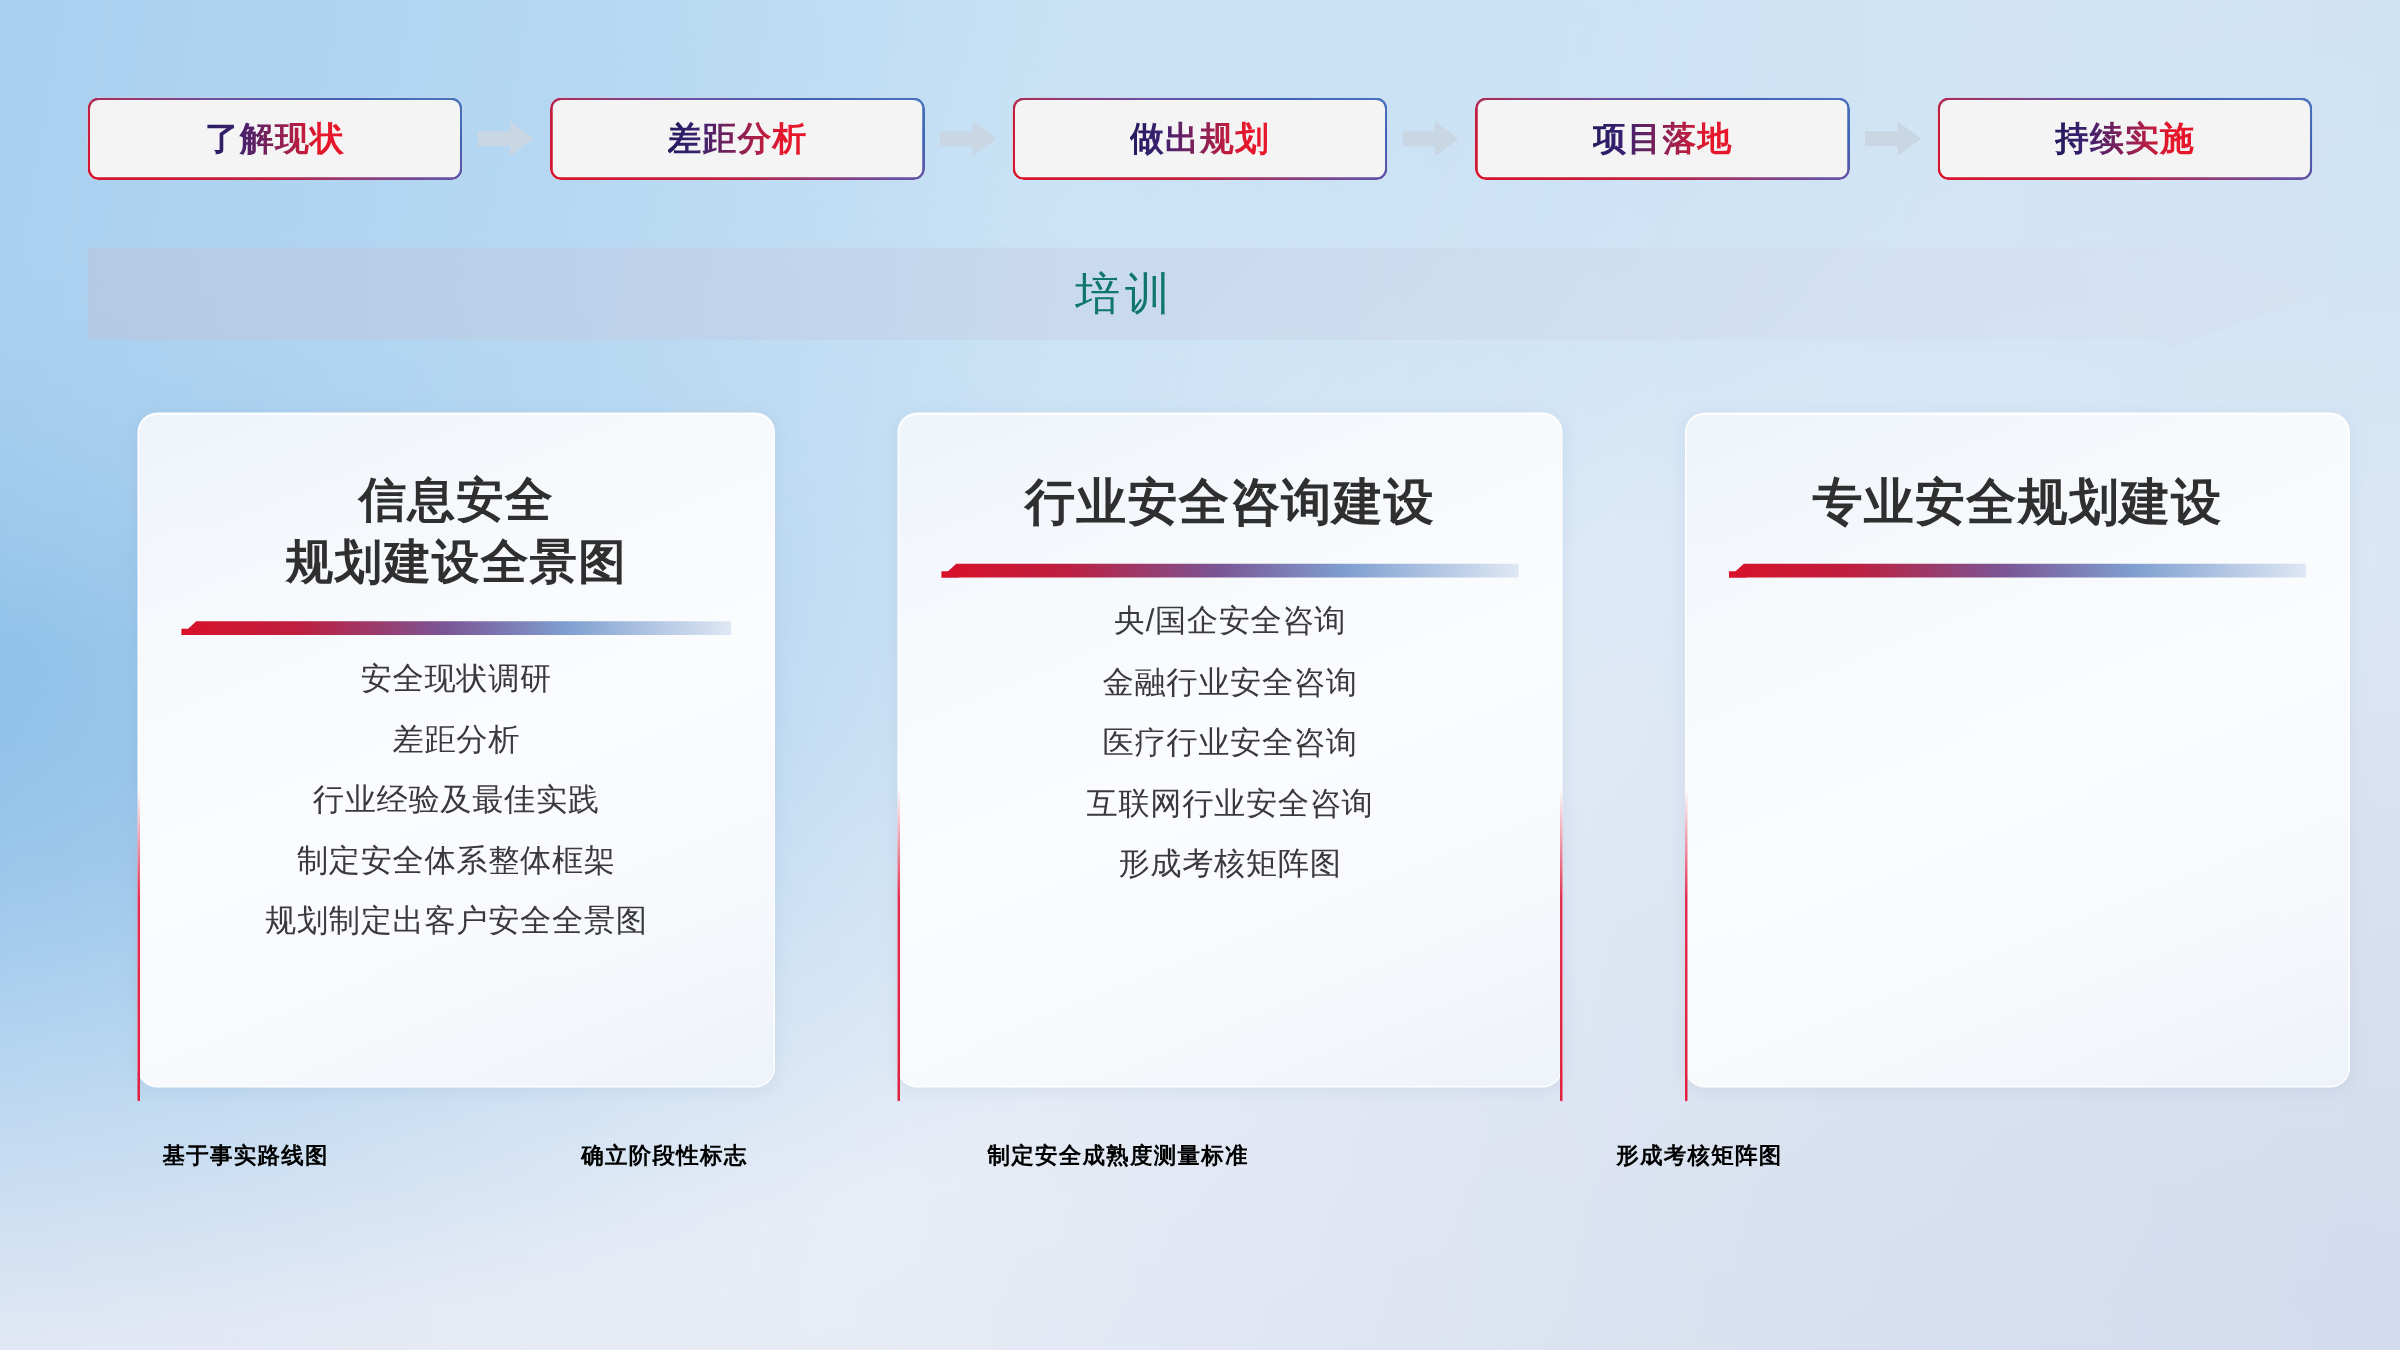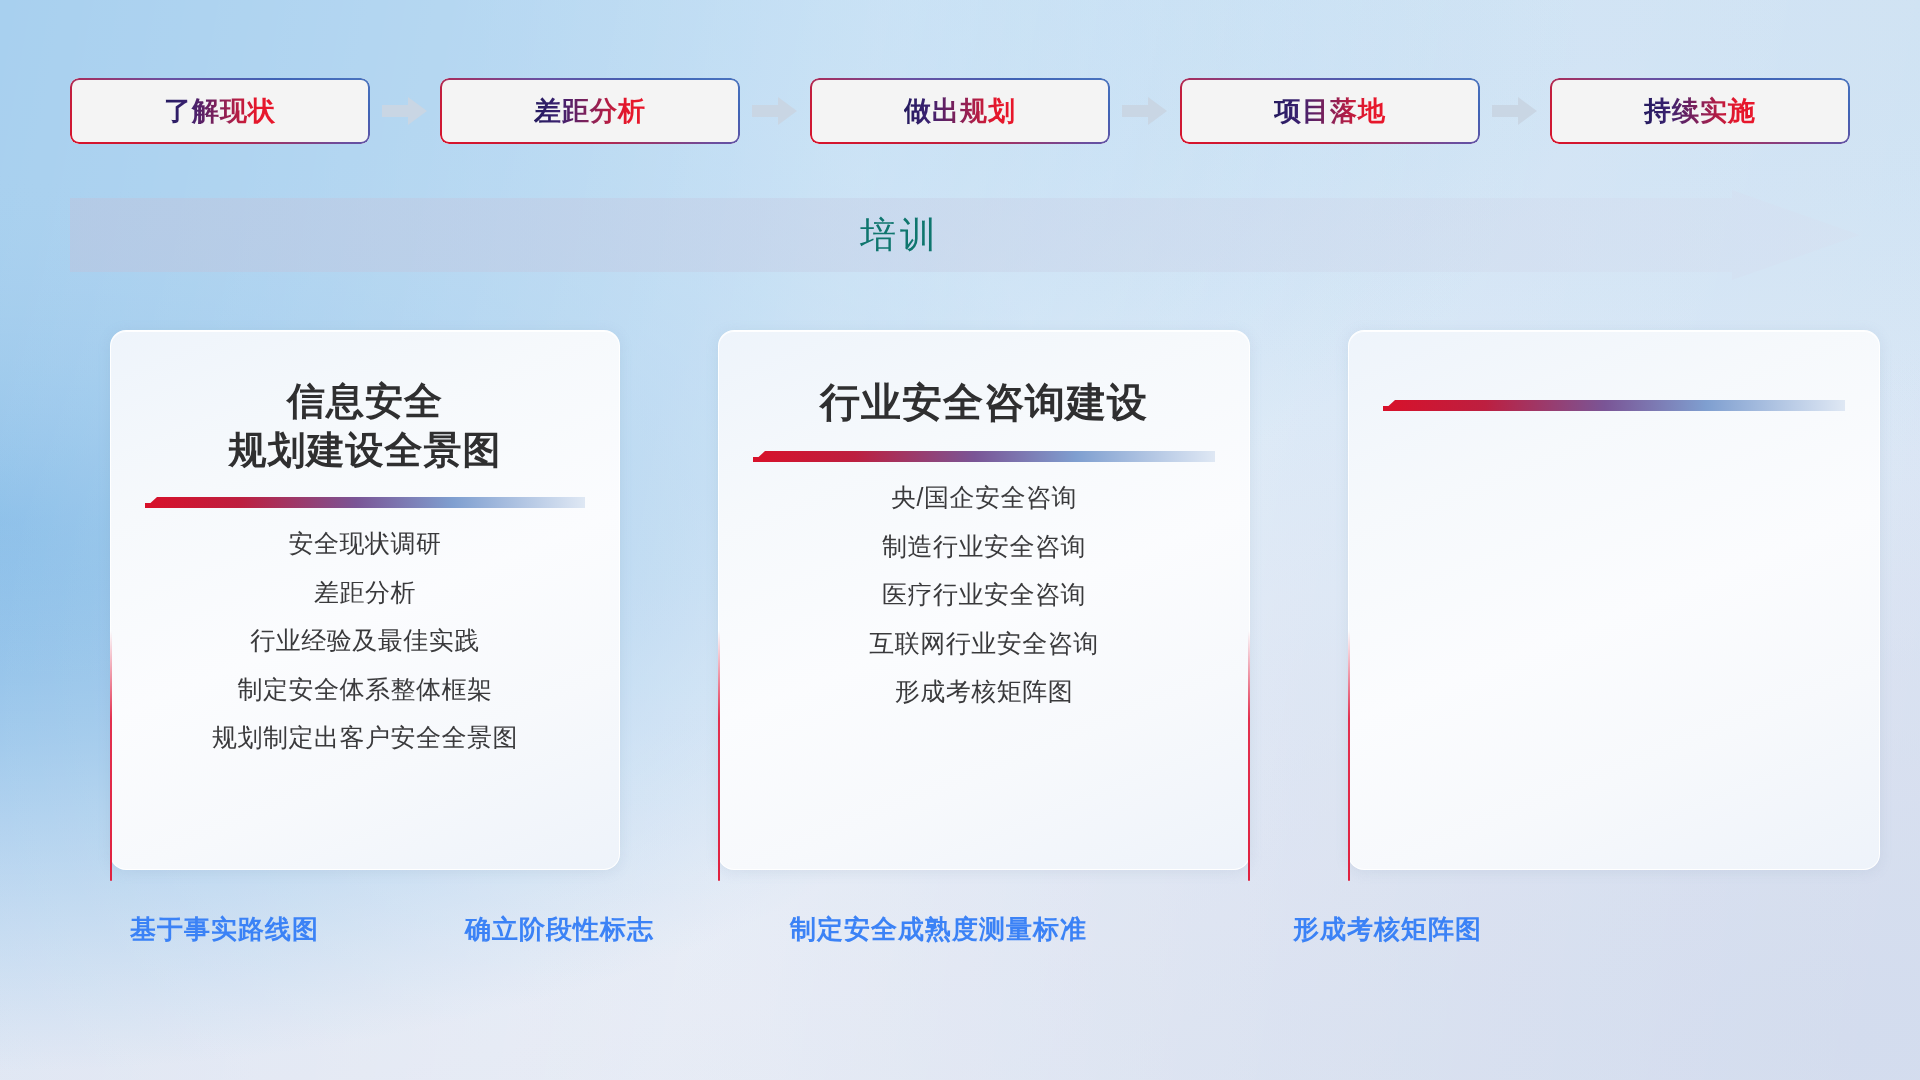--- a/index.html
+++ b/index.html
@@ -116,21 +116,21 @@
   }
   .card-1 .card-title{font-size:38px;}
   .card-1 .card-divider{width:440px;}
 
   
   #bottom-labels{
     position:absolute;left:0;top:912px;width:1920px;height:50px;
   }
   .bottom-label{
     position:absolute;top:0;
-    font-size:26px;font-weight:700;color:#3b82f6;letter-spacing:1px;
+    font-size:18px;font-weight:700;color:#000000;letter-spacing:1px;
     white-space:nowrap;
   }
 </style>
 </head>
 <body>
 
 <div id="bg"></div>
 <div id="bg-sheen"></div>
 
 <div id="steps">
@@ -235,29 +235,30 @@
             <stop offset="70%" stop-color="#7f9fd0"></stop>
             <stop offset="100%" stop-color="#dfe8f4"></stop>
           </linearGradient>
         </defs>
         <path d="M0 12 L12 1 H462 L462 8 H14 L14 12 Z" fill="url(#div2)"></path>
         <rect x="0" y="7" width="462" height="5" fill="url(#div2)"></rect>
       </svg>
     </div>
     <div class="card-list">
       <div class="card-list-item">央/国企安全咨询</div>
-      <div class="card-list-item">制造行业安全咨询</div>
+      <div class="card-list-item">金融行业安全咨询</div>
       <div class="card-list-item">医疗行业安全咨询</div>
       <div class="card-list-item">互联网行业安全咨询</div>
       <div class="card-list-item">形成考核矩阵图</div>
     </div>
   </div>
 
   <div class="card card-3">
     <div class="card-accent-left"></div>
+    <div class="card-title">专业安全规划建设</div>
     <div class="card-divider">
       <svg width="462" height="13" viewBox="0 0 462 13" preserveAspectRatio="none" aria-hidden="true">
         <defs>
           <linearGradient id="div3" x1="0" y1="0" x2="1" y2="0">
             <stop offset="0%" stop-color="#d8112a"></stop>
             <stop offset="22%" stop-color="#bd1f40"></stop>
             <stop offset="48%" stop-color="#7a5596"></stop>
             <stop offset="70%" stop-color="#7f9fd0"></stop>
             <stop offset="100%" stop-color="#dfe8f4"></stop>
           </linearGradient>

